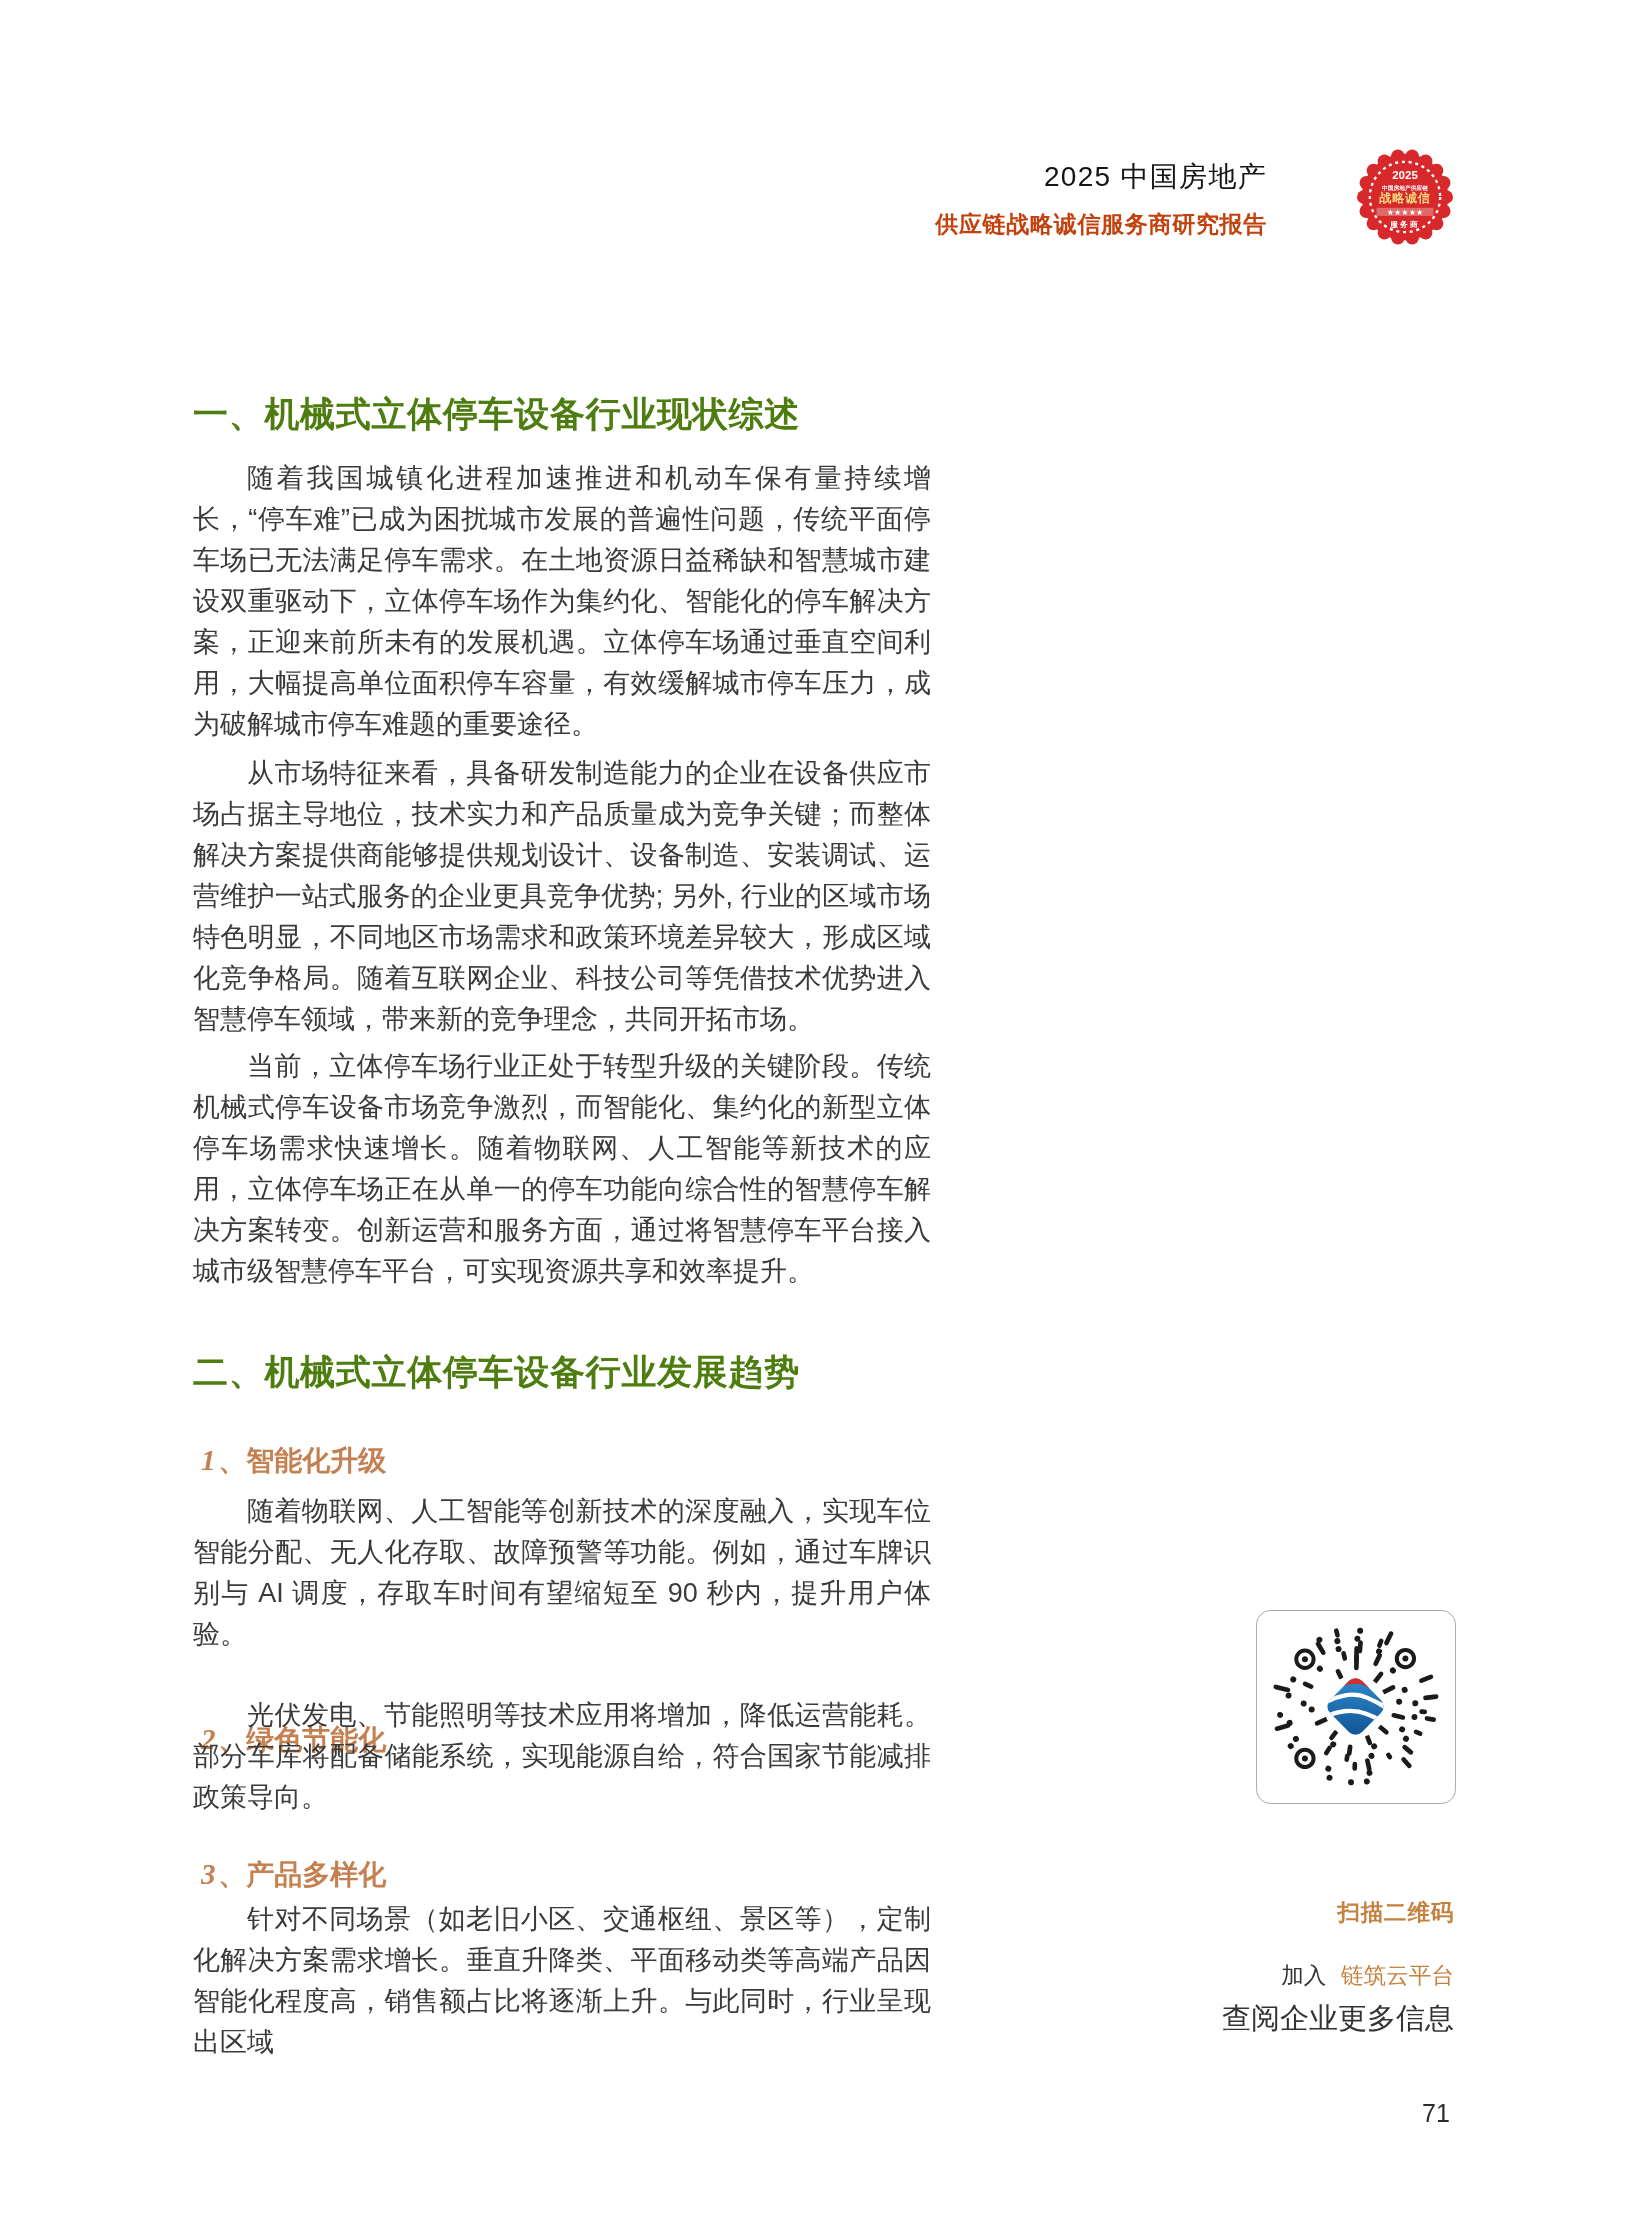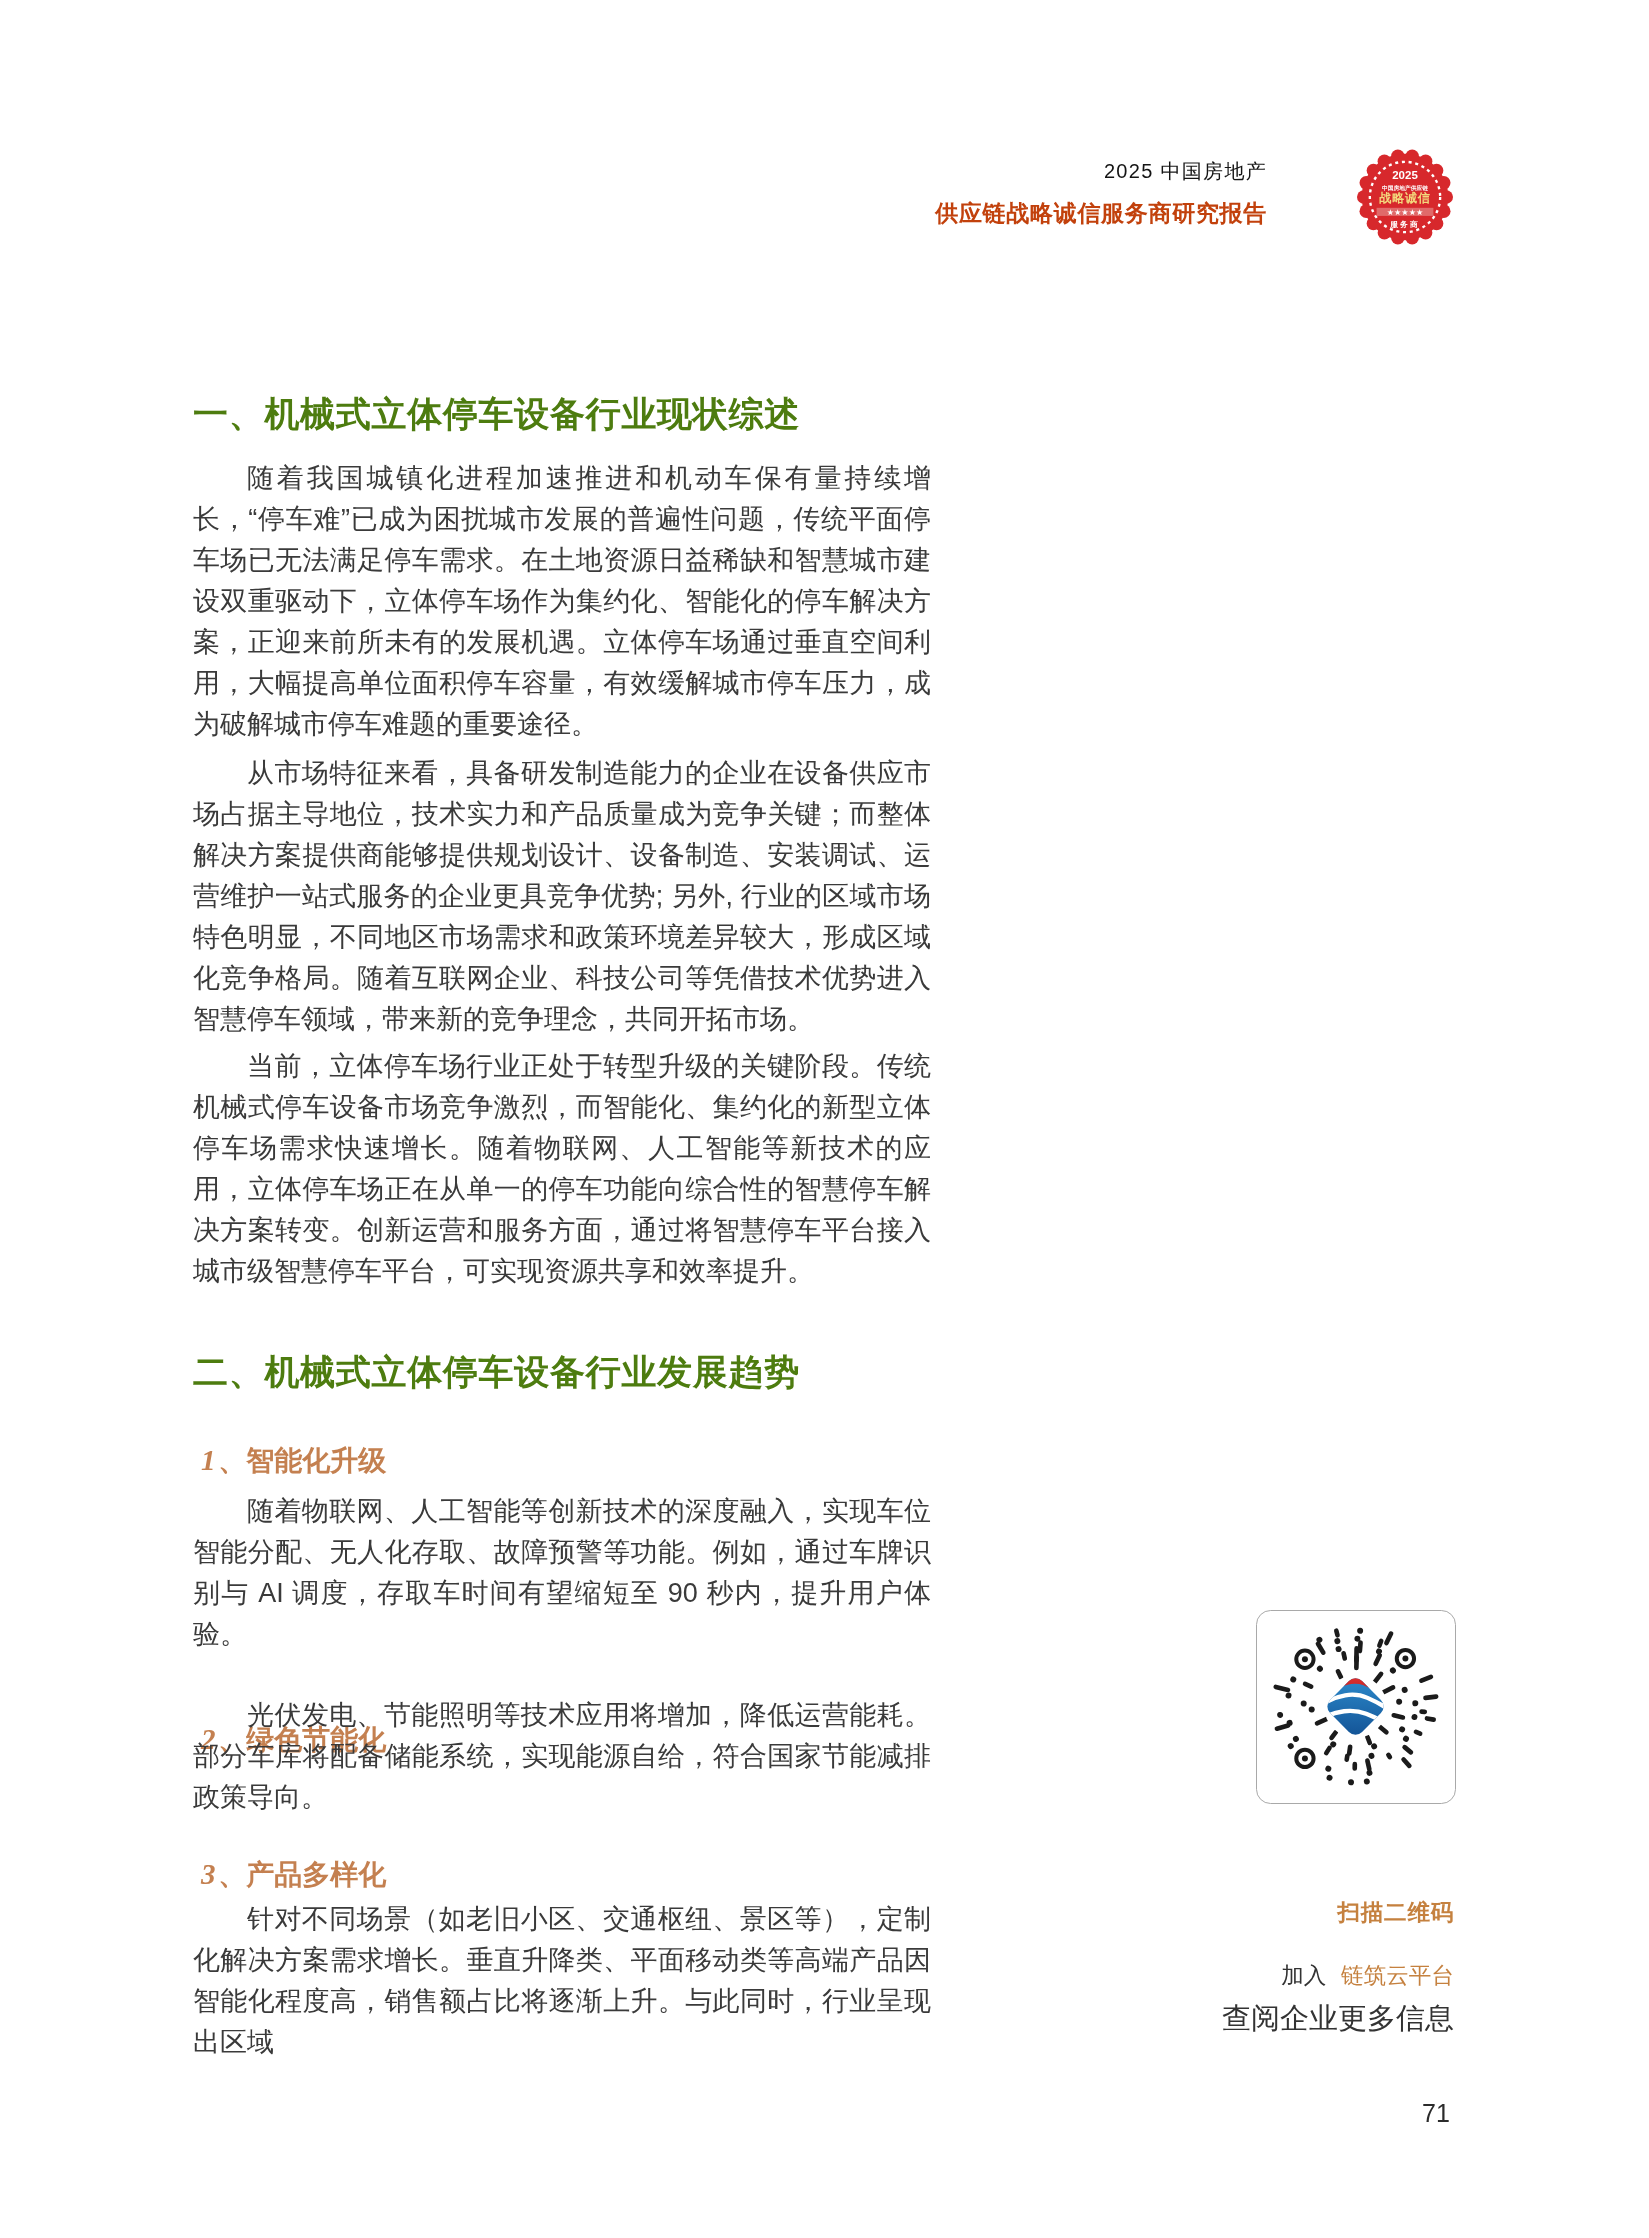--- a/index.html
+++ b/index.html
@@ -1,21 +1,21 @@
 <!DOCTYPE html>
 <html style="font-size:10.6px"><head>
 <meta charset="utf-8">
 <style>
   html,body{margin:0;padding:0;background:#ffffff;}
   .page{position:relative;width:1649px;height:2239px;background:#fff;overflow:hidden;
         font-family:"Liberation Sans","DejaVu Sans",sans-serif;}
 
   
   .hdr{position:absolute;right:382px;top:158px;text-align:right;}
-  .hdr-t1{font-size:20px;color:#141414;letter-spacing:1.3px;}
+  .hdr-t1{font-size:28px;color:#141414;letter-spacing:1.3px;}
   .hdr-t2{font-size:23px;font-weight:bold;color:#c2410c;margin-top:13.3px;letter-spacing:0.7px;}
   .seal{position:absolute;left:1357px;top:149px;width:96px;height:96px;}
 
   
   .col{position:absolute;left:193px;top:0;width:738px;}
   .sec-h{position:absolute;margin:0;font-size:35px;font-weight:bold;color:#4d7c0f;letter-spacing:0.7px;white-space:nowrap;}
   .body-p{position:absolute;margin:0;font-size:27px;line-height:41px;color:#3a3a3a;
           text-align:justify;text-indent:2em;width:738px;}
   .sub-h{position:absolute;margin:8px;font-size:28px;font-weight:bold;color:#c48050;white-space:nowrap;}
   .sub-h .num{font-family:"Liberation Serif","DejaVu Serif",serif;font-style:italic;font-size:29px;padding-right:2.7px;}

